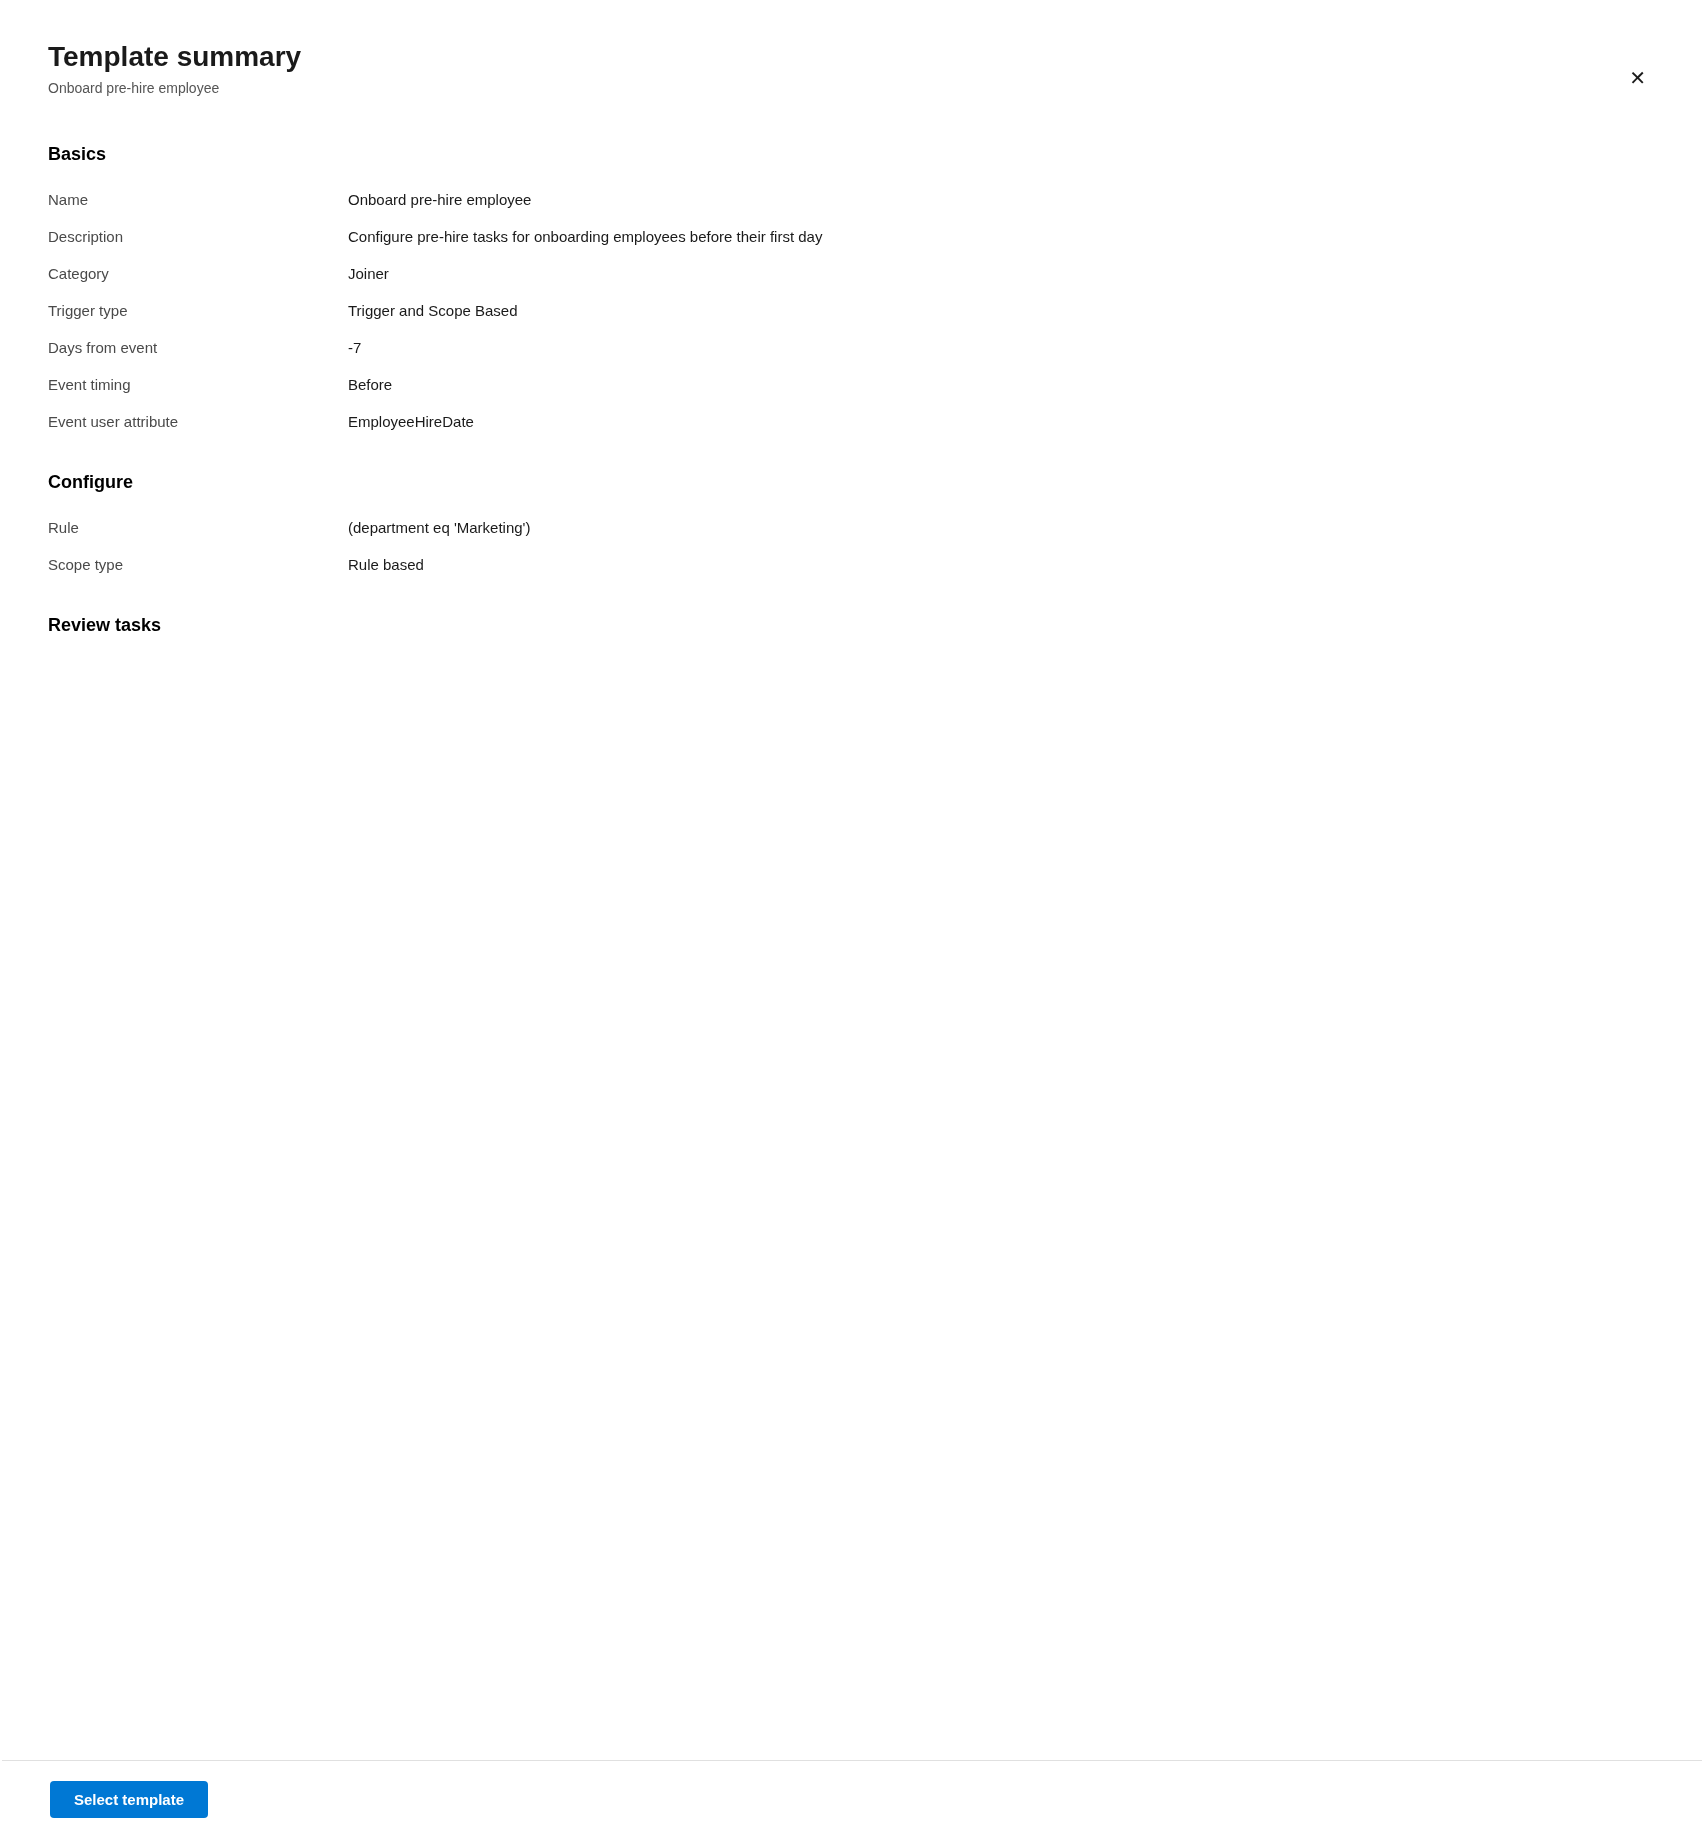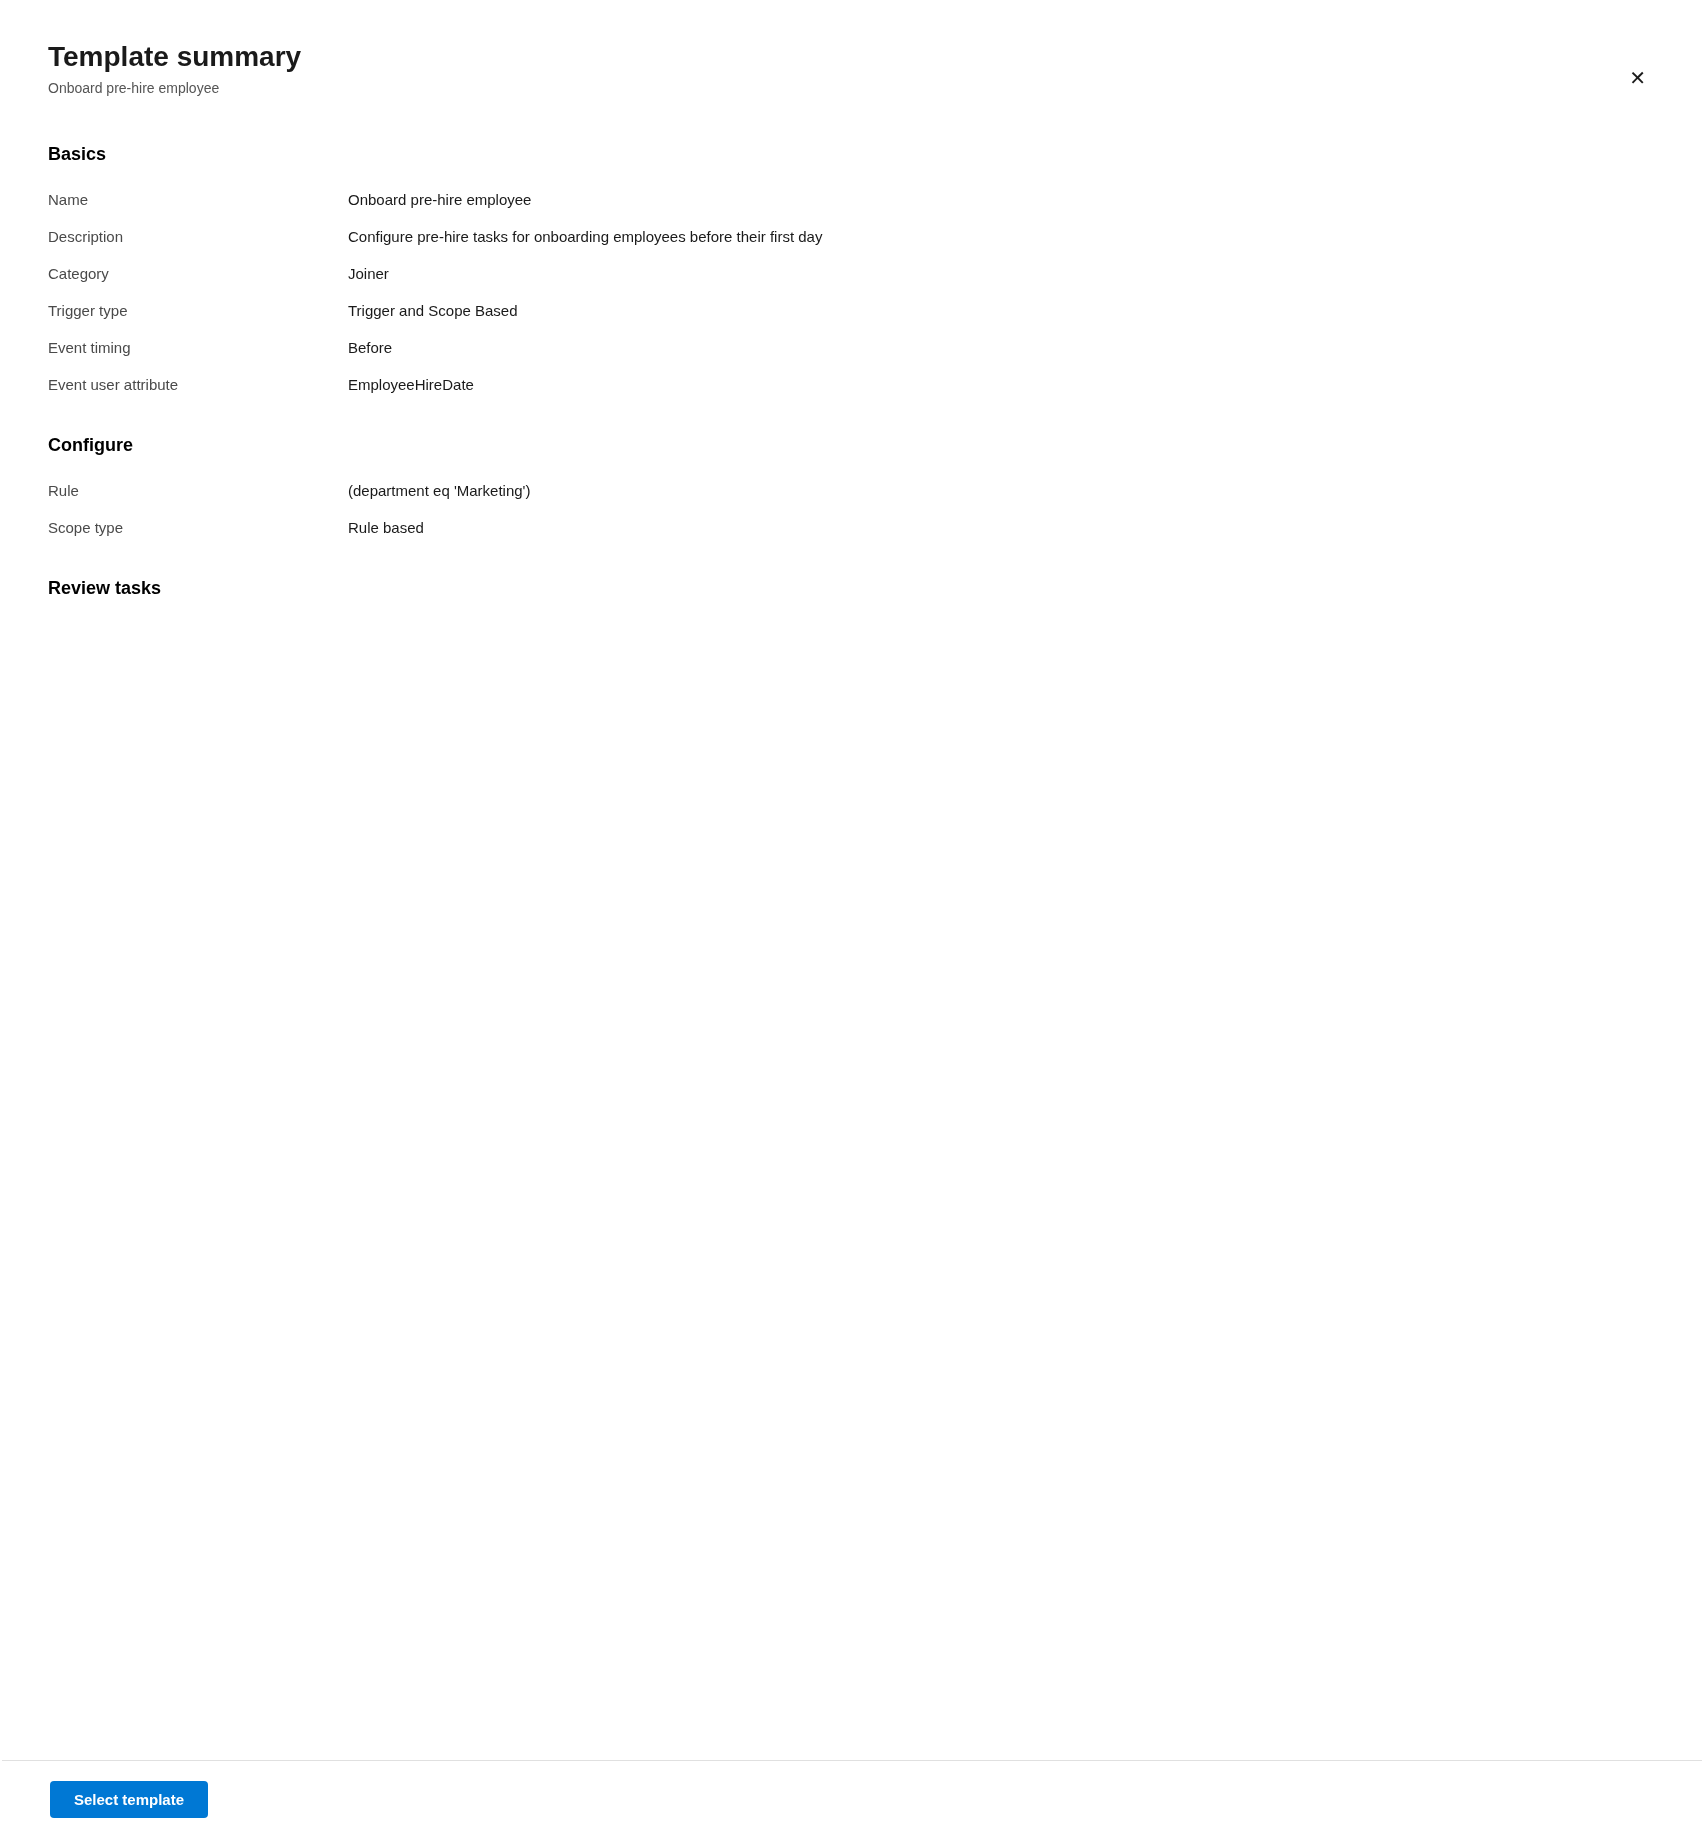--- a/index.html
+++ b/index.html
@@ -153,20 +153,24 @@
     <div class="field-row">
       <span class="field-label">Category</span>
       <span class="field-value">Joiner</span>
     </div>
 
     <div class="field-row">
       <span class="field-label">Trigger type</span>
       <span class="field-value">Trigger and Scope Based</span>
     </div>
 
+    <div class="field-row">
+      <span class="field-label">Days from event</span>
+      <span class="field-value">-7</span>
+    </div>
 
     <div class="field-row">
       <span class="field-label">Event timing</span>
       <span class="field-value">Before</span>
     </div>
 
     <div class="field-row">
       <span class="field-label">Event user attribute</span>
       <span class="field-value">EmployeeHireDate</span>
     </div>

